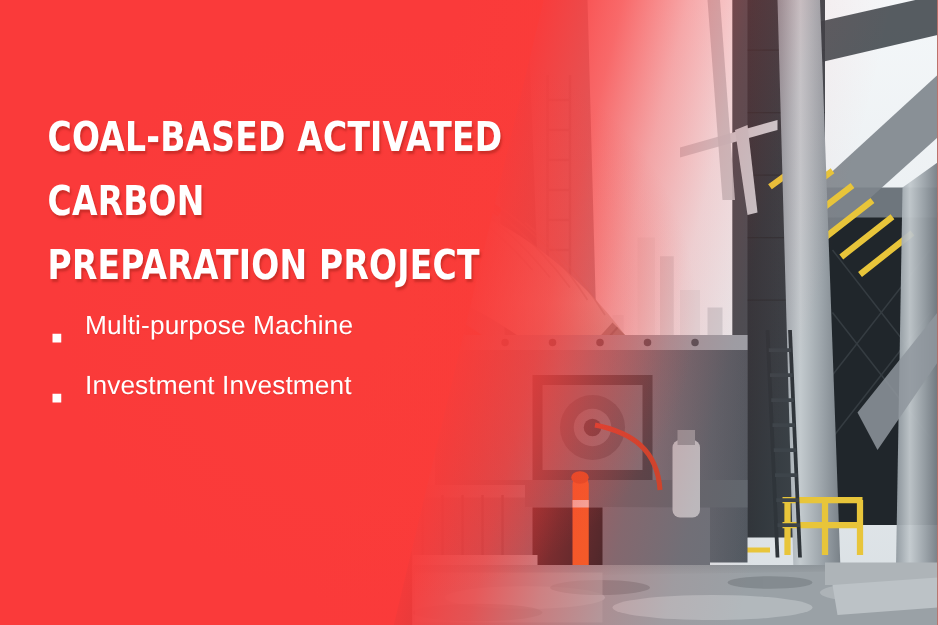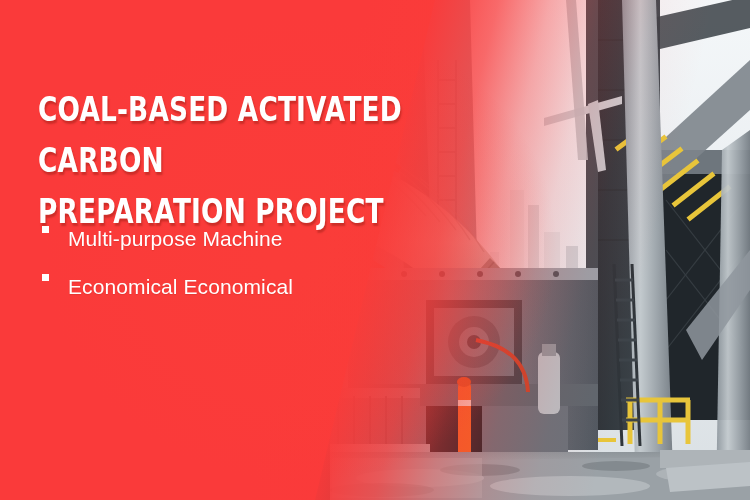--- a/index.html
+++ b/index.html
@@ -91,21 +91,21 @@
   }
 
   .bullets {
     position:absolute;
     top:226px; left:0;
     width:470px;
     list-style:none;
   }
   .bullet-row {
     display:flex;
-    align-items:flex-start;
+    align-items:flex-end;
     height:48px;
   }
   .bullet-mark {
     width:7px; height:7px;
     background:#ffffff;
     flex:0 0 auto;
     margin-left:4px;
     margin-right:19px;
   }
   .bullet-text {
@@ -380,18 +380,18 @@
     <h1 class="headline">COAL-BASED ACTIVATED CARBON
 PREPARATION PROJECT</h1>
 
     <ul class="bullets">
       <li class="bullet-row">
         <span class="bullet-mark"></span>
         <span class="bullet-text">Multi-purpose Machine</span>
       </li>
       <li class="bullet-row">
         <span class="bullet-mark"></span>
-        <span class="bullet-text">Economical Economical</span>
+        <span class="bullet-text">Investment Investment</span>
       </li>
     </ul>
 
   </div>
 </div>
 
 </body></html>

